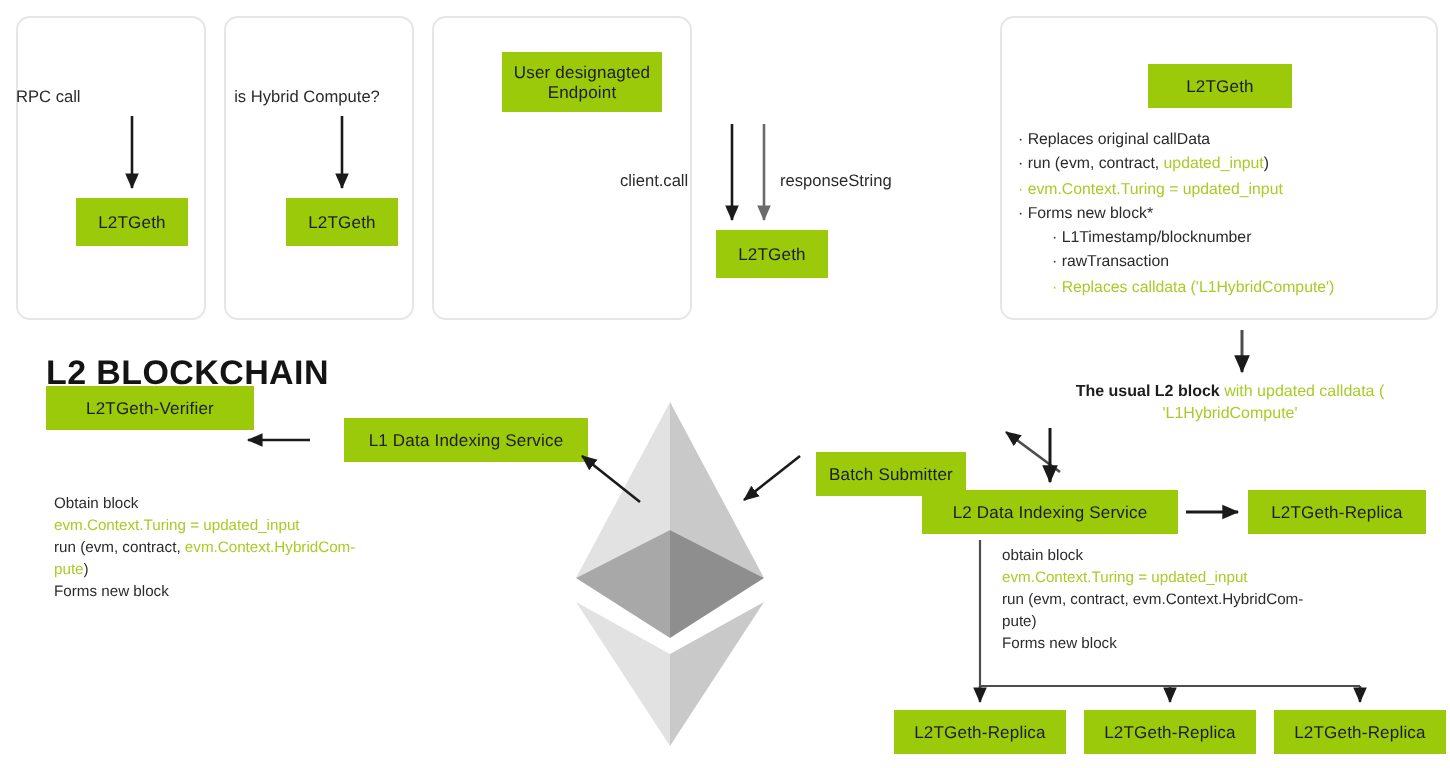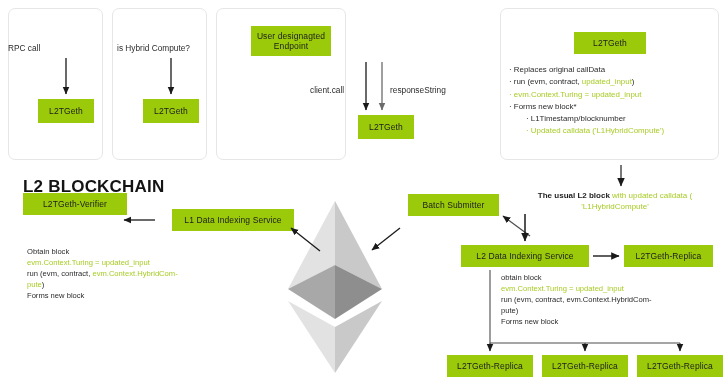--- a/index.html
+++ b/index.html
@@ -101,21 +101,22 @@
   <div class="gbox" style="left:358px; top:115px; width:56px; height:24px;">L2TGeth</div>
 
   <div class="panel" style="left:500px; top:8px; width:219px; height:152px;"></div>
   <div class="gbox" style="left:574px; top:32px; width:72px; height:22px;">L2TGeth</div>
   <div class="bulletblock" id="detail-bullets" style="left:509px; top:64px; width:212px;">
       <div class="row"><span>· </span><span>Replaces original callData</span></div>
       <div class="row"><span>· </span><span>run (evm, contract, </span><span class="g">updated_input</span><span>)</span></div>
       <div class="row"><span class="g">· </span><span class="g">evm.Context.Turing = updated_input</span></div>
       <div class="row"><span>· </span><span>Forms new block*</span></div>
       <div class="row indent"><span>· </span><span>L1Timestamp/blocknumber</span></div>
-      <div class="row indent"><span class="g">· </span><span class="g">Updated calldata ('L1HybridCompute')</span></div>
+      <div class="row indent"><span>· </span><span>rawTransaction</span></div>
+      <div class="row indent"><span class="g">· </span><span class="g">Replaces calldata ('L1HybridCompute')</span></div>
     </div>
 
   <div class="heading" style="left:23px; top:177px;">L2 BLOCKCHAIN</div>
 
   <div class="gbox" style="left:23px; top:193px; width:104px; height:22px;">L2TGeth-Verifier</div>
   <div class="gbox" style="left:172px; top:209px; width:122px; height:22px;">L1 Data Indexing Service</div>
   <div class="txtblock" id="l1-notes" style="left:27px; top:246px; width:175px;">
       <div><span>Obtain block</span></div>
       <div><span class="g">evm.Context.Turing = updated_input</span></div>
       <div><span>run (evm, contract, </span><span class="g">evm.Context.HybridCom-</span></div>
@@ -127,21 +128,21 @@
     <svg viewBox="0 0 98 172" width="98" height="172">
       <polygon points="49,0 49,64 2,88" fill="#e2e2e2"></polygon>
       <polygon points="49,0 96,88 49,64" fill="#c9c9c9"></polygon>
       <polygon points="2,88 49,64 49,118" fill="#a8a8a8"></polygon>
       <polygon points="96,88 49,64 49,118" fill="#8e8e8e"></polygon>
       <polygon points="49,126 49,172 2,100" fill="#e2e2e2"></polygon>
       <polygon points="49,126 96,100 49,172" fill="#c9c9c9"></polygon>
     </svg>
   </div>
 
-  <div class="gbox" style="left:408px; top:194px; width:91px; height:22px;">Batch Submitter</div>
+  <div class="gbox" style="left:408px; top:226px; width:75px; height:22px;">Batch Submitter</div>
 
   <div class="caption" style="left:505px; top:190px; width:220px;">
     <span class="b">The usual L2 block</span>
     <span class="g">with updated calldata ( 'L1HybridCompute'</span>
   </div>
 
   <div class="gbox" style="left:461px; top:245px; width:128px; height:22px;">L2 Data Indexing Service</div>
   <div class="gbox" style="left:624px; top:245px; width:89px; height:22px;">L2TGeth-Replica</div>
 
   <div class="txtblock" id="l2-notes" style="left:501px; top:272px; width:215px;">

